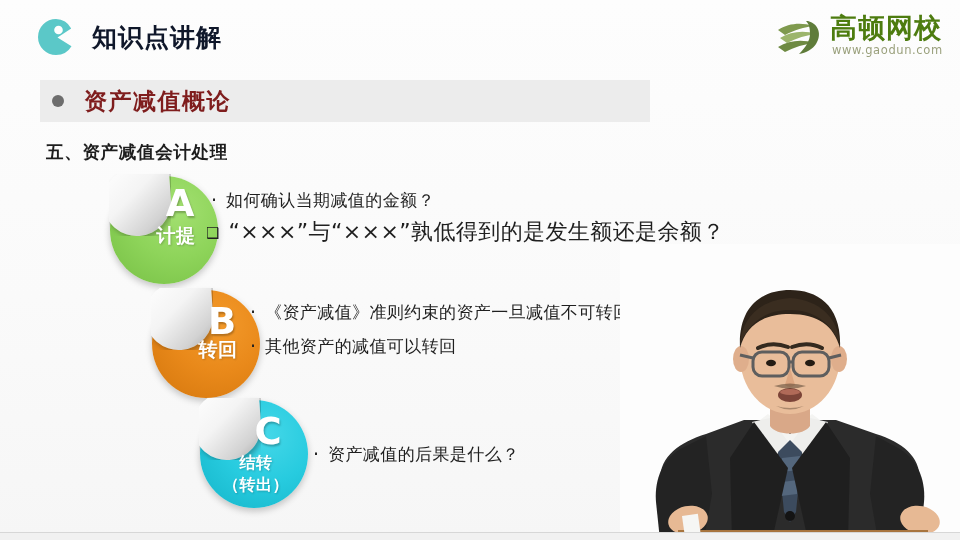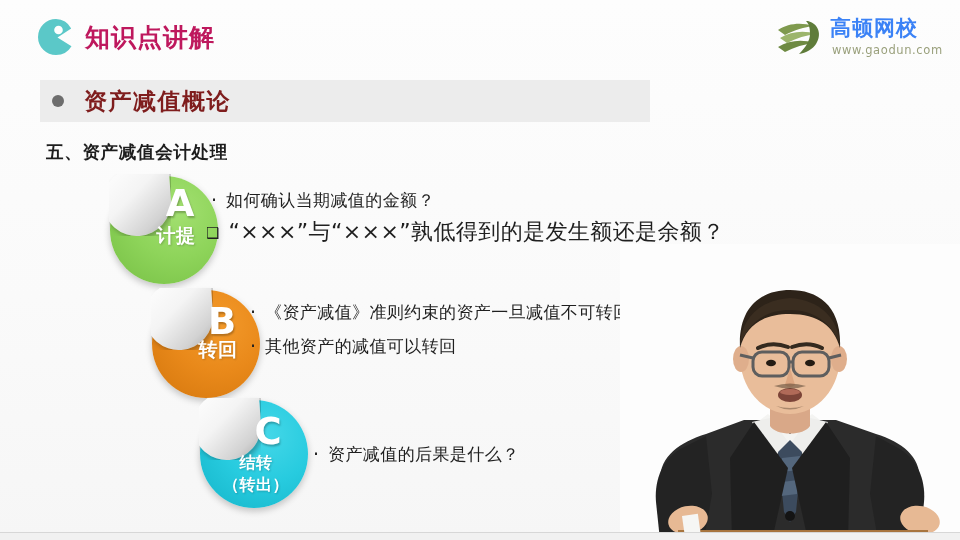--- a/index.html
+++ b/index.html
@@ -30,45 +30,45 @@
     width: 960px; height: 72px;
   }
   .brand-mark {
     position: absolute;
     left: 38px; top: 19px;
     width: 36px; height: 36px;
   }
   .brand-mark svg { display: block; }
   .header-title {
     position: absolute;
-    left: 85px; top: 21px;
+    left: 92px; top: 21px;
     font-size: 25px;
     font-weight: 700;
-    color: #be185d;
+    color: #0f172a;
     letter-spacing: 1px;
     line-height: 34px;
     white-space: nowrap;
   }
   
   .site-logo {
     position: absolute;
     right: 18px; top: 12px;
     width: 176px; height: 50px;
   }
   .site-logo .logo-leaf {
     position: absolute;
     left: 6px; top: 2px;
     width: 52px; height: 46px;
   }
   .site-logo .logo-name {
     position: absolute;
     left: 64px; top: 1px;
-    font-size: 21px;
-    font-weight: 700;
-    color: #3b82f6;
+    font-size: 27px;
+    font-weight: 700;
+    color: #4d7c0f;
     letter-spacing: 1px;
     line-height: 30px;
     white-space: nowrap;
   }
   .site-logo .logo-url {
     position: absolute;
     left: 66px; top: 31px;
     font-size: 11.5px;
     color: #9aa07c;
     letter-spacing: 0.6px;

